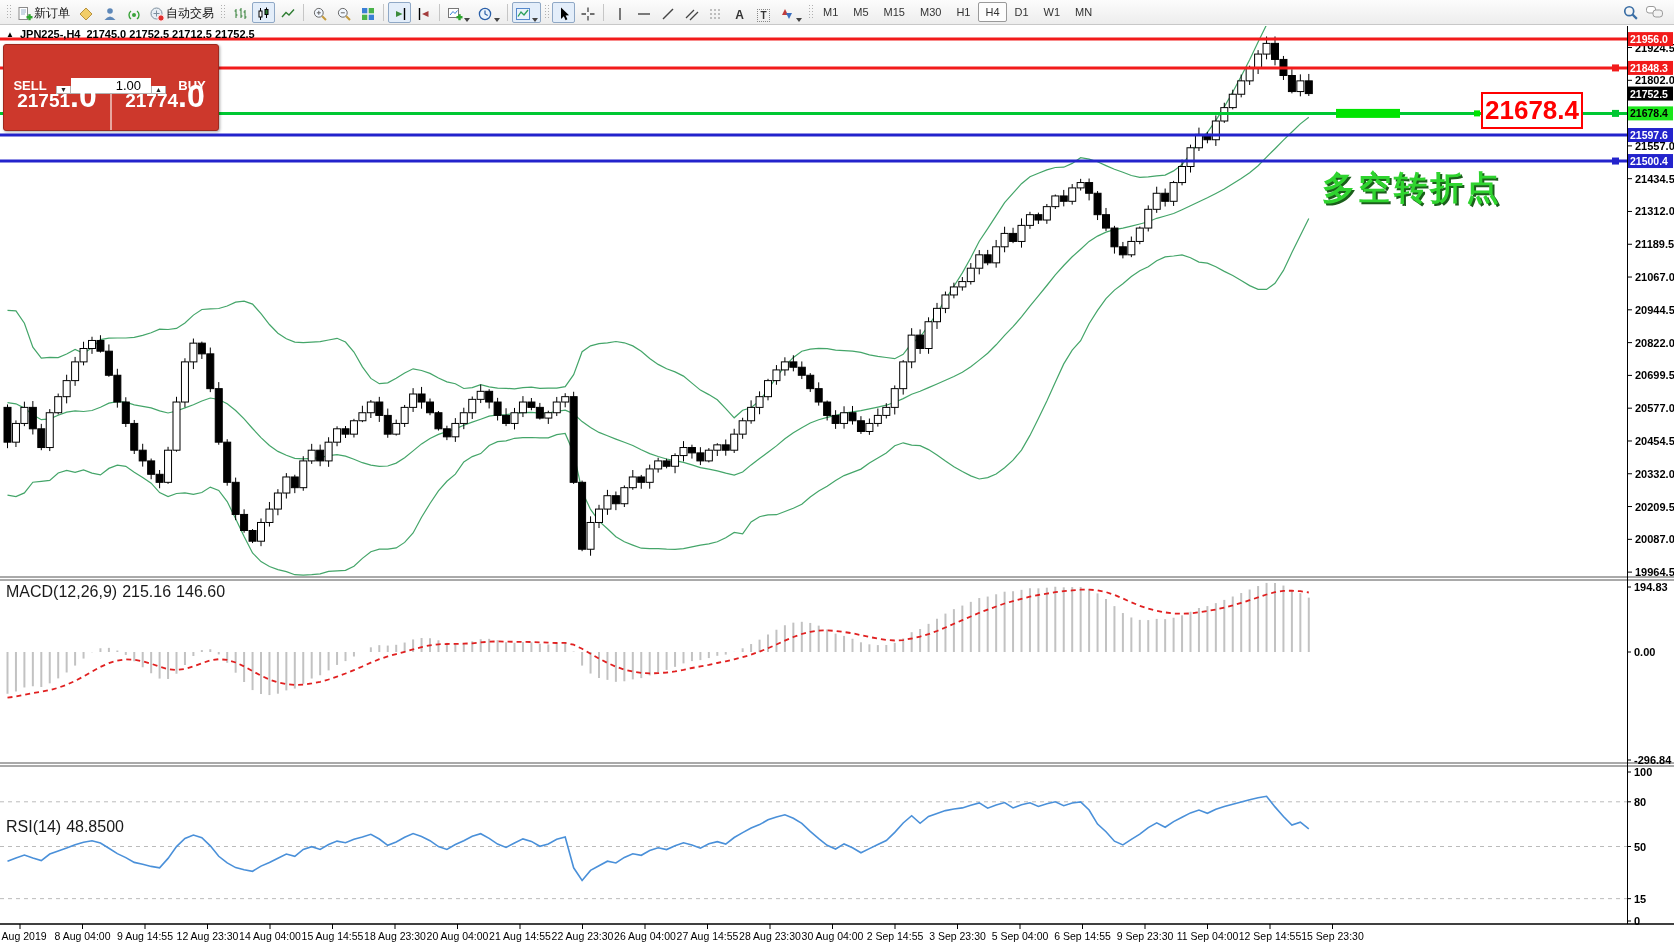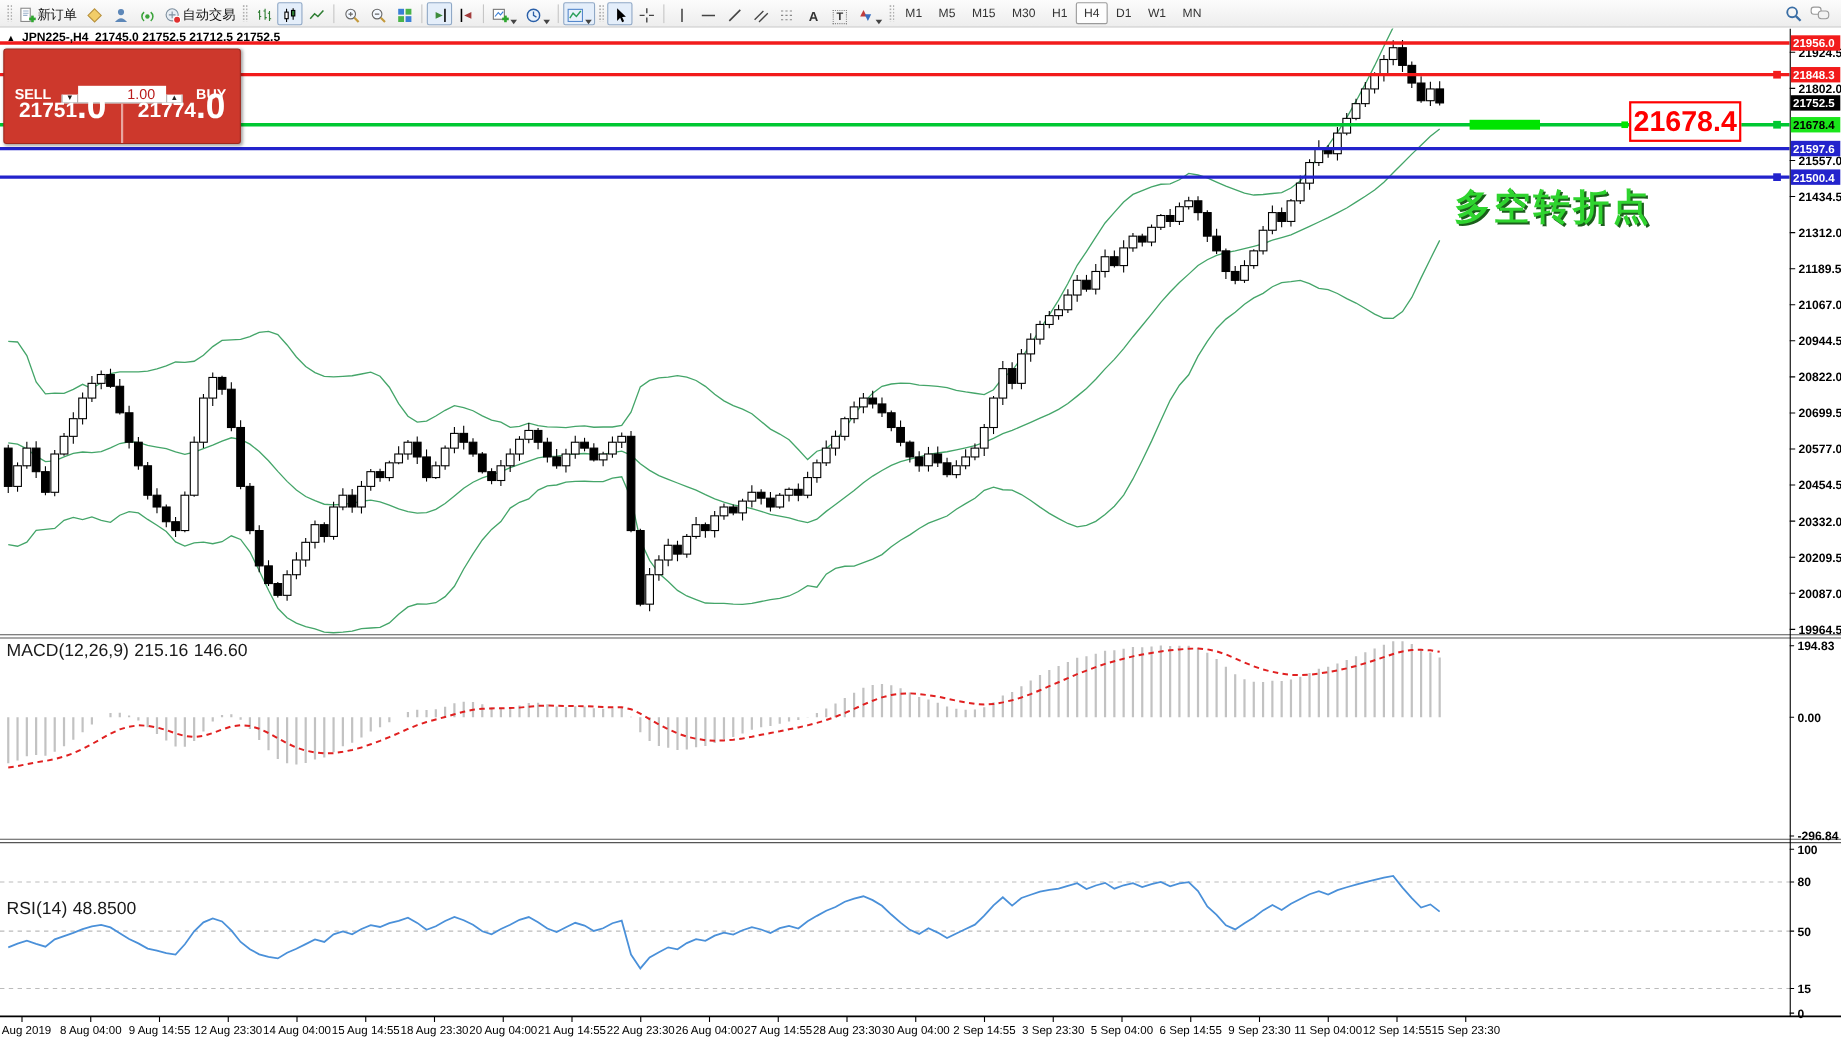--- a/index.html
+++ b/index.html
@@ -46,21 +46,21 @@
 
   
   .trade-panel{
     position:absolute;left:3px;top:18px;width:216px;
     background:#cd382c;border:1px solid #9e291f;box-shadow:1px 1px 3px rgba(0,0,0,.35);
     box-sizing:border-box;border-radius:3px;overflow:hidden;
   }
   .tp-row1{display:flex;height:25px;align-items:flex-end;margin-top:24px;}
   .tp-sell,.tp-buy{flex:0 0 52px;background:transparent;border:none;color:#fff;font-size:13px;font-weight:bold;font-family:inherit;}
   .tp-step{flex:0 0 15px;background:#fff;border:1px solid #b2b2b2;border-top:none;color:#222;font-size:7px;padding:0;margin:0;}
-  .tp-vol{flex:1 1 auto;width:50px;background:#fff;border:1px solid #b2b2b2;border-top:none;border-left:none;border-right:none;font-size:13px;color:#b91c1c;text-align:right;padding:0 10px 0 0;font-family:inherit;}
+  .tp-vol{flex:1 1 auto;width:50px;background:#fff;border:1px solid #b2b2b2;border-top:none;border-left:none;border-right:none;font-size:13px;color:#000000;text-align:right;padding:0 10px 0 0;font-family:inherit;}
   .tp-row2{display:flex;height:36px;}
   .tp-price{flex:1 1 50%;display:flex;align-items:flex-end;justify-content:center;color:#fff;font-weight:bold;padding-bottom:20px;}
   .tp-price .pmain{font-size:19px;line-height:1;}
   .tp-price .pbig{font-size:32px;line-height:.85;}
   .tp-div{width:2px;background:#e8a69f;}
 
   
   .price-annotation{
     position:absolute;left:1481px;top:66px;width:98px;height:33px;
     border:2px solid #ff0000;background:#fff;color:#ff0000;

